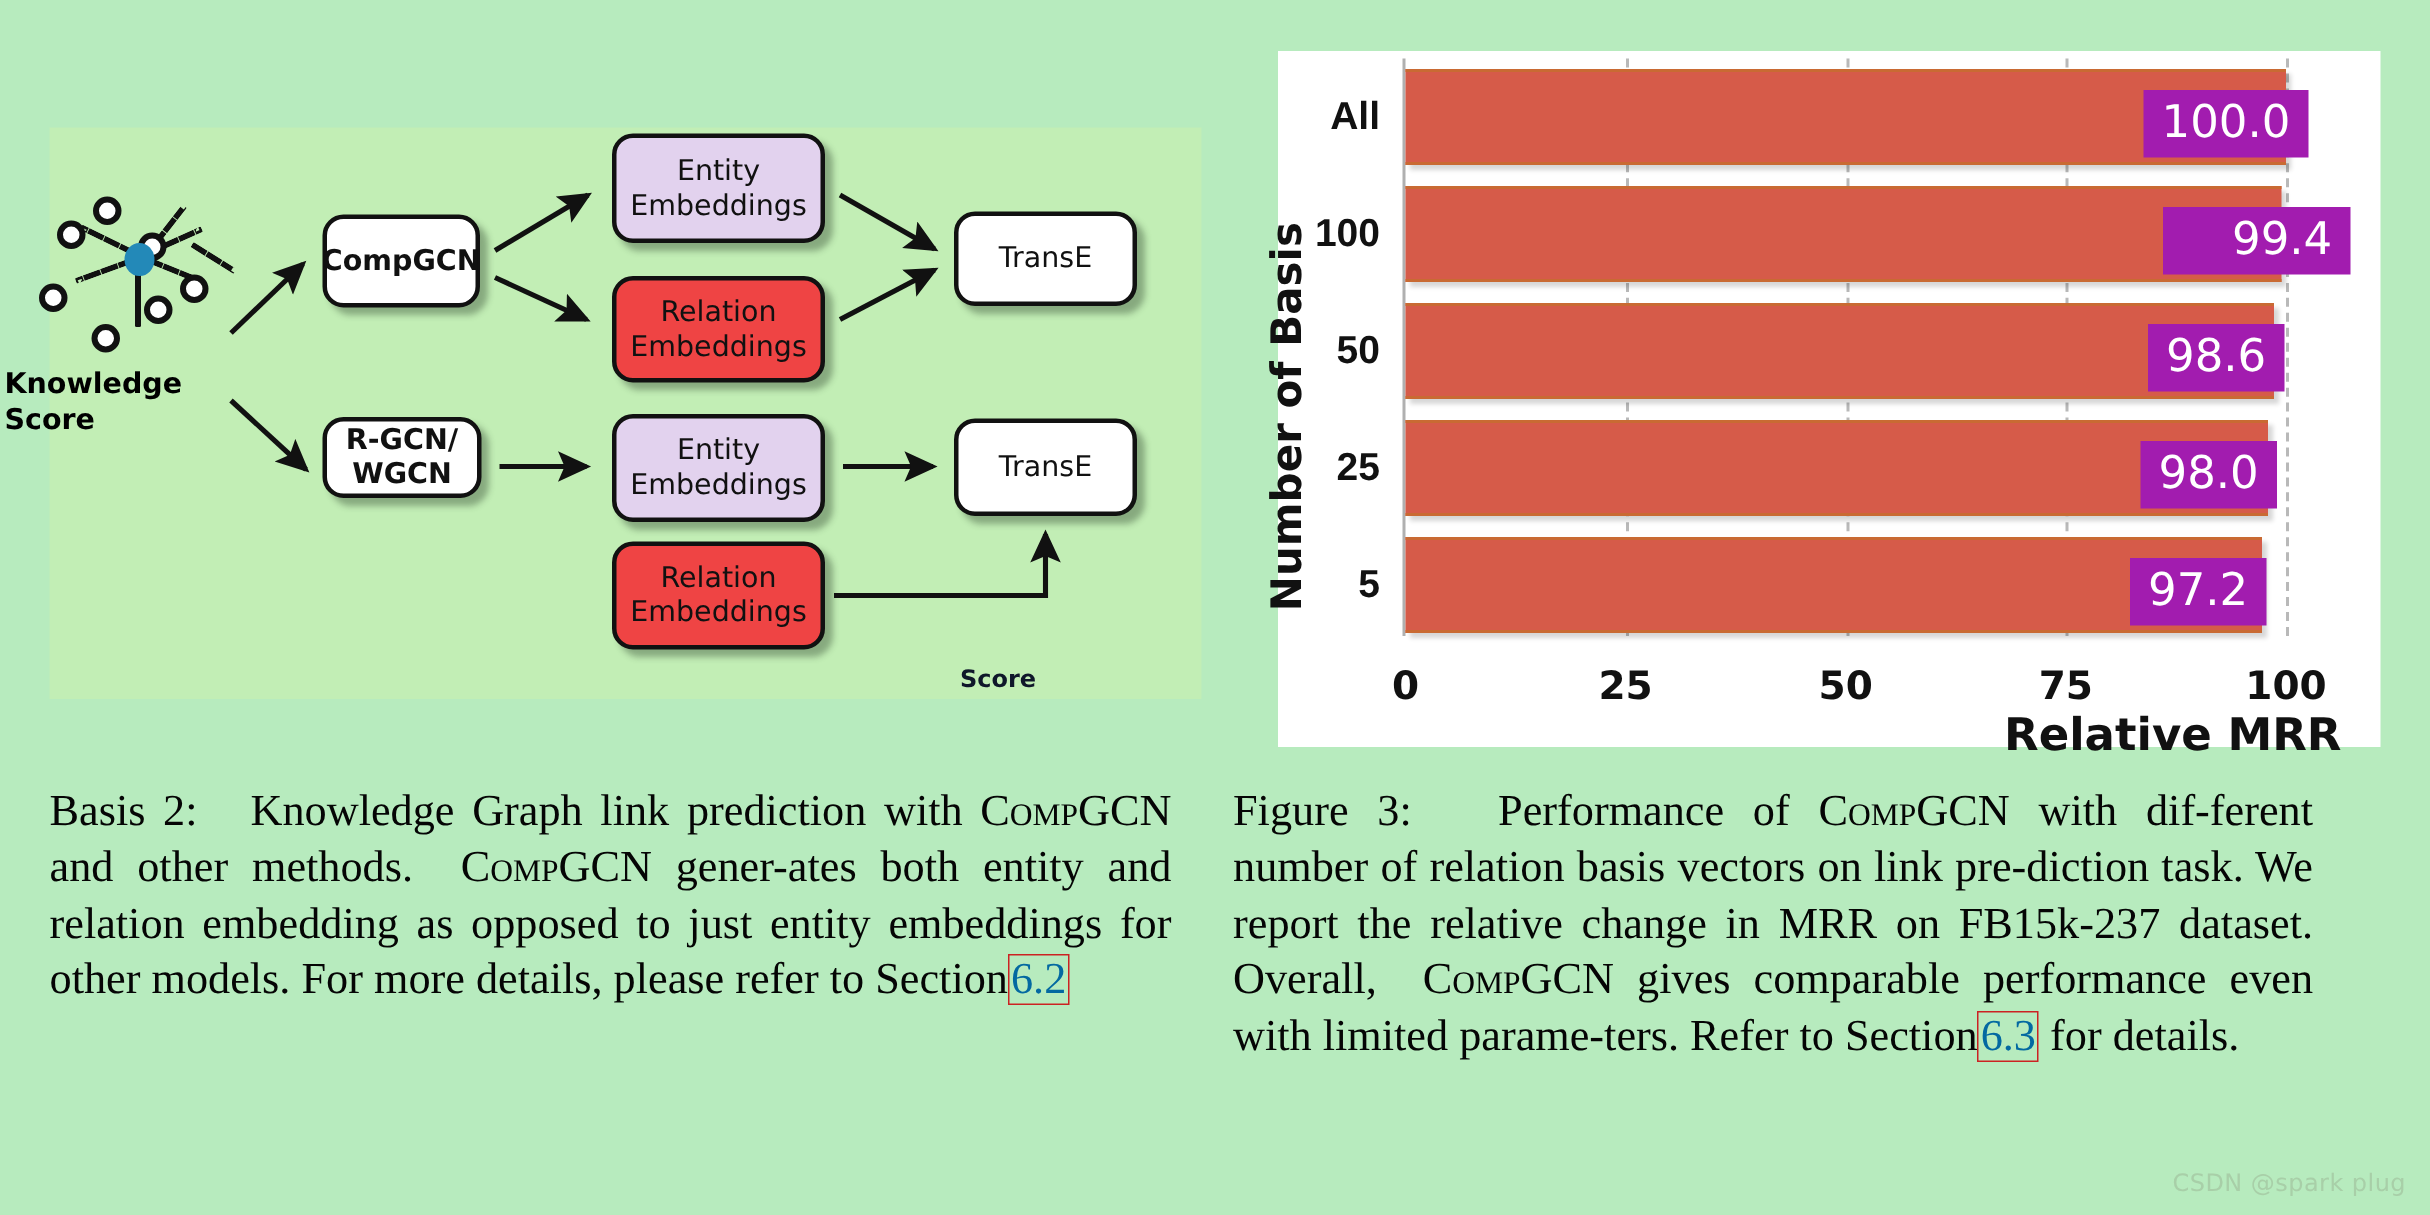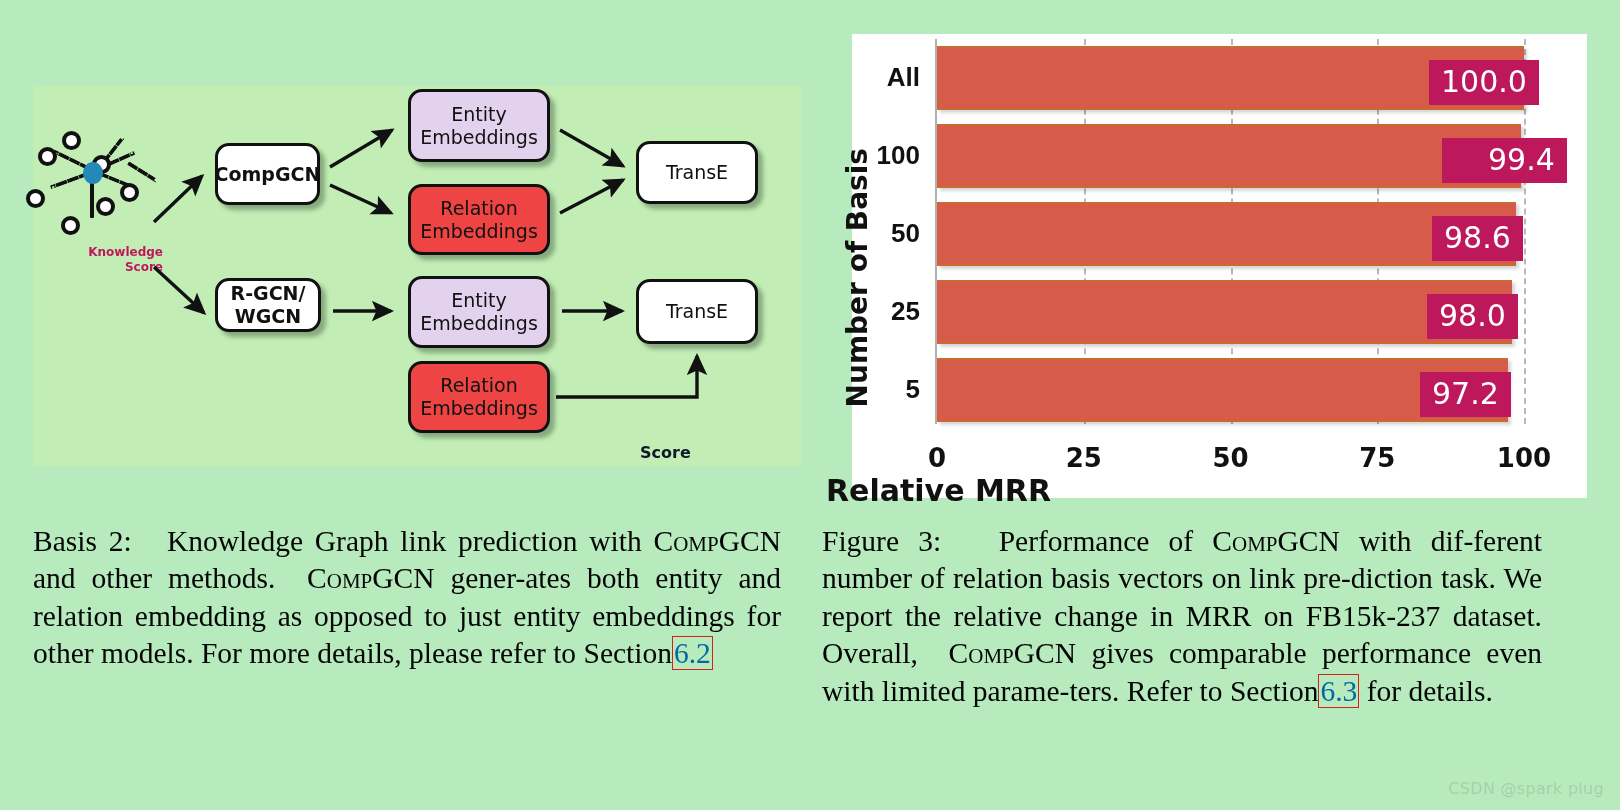--- a/index.html
+++ b/index.html
@@ -15,22 +15,22 @@
   
   #left-col{position:absolute;left:0;top:0;width:810px;height:810px;}
   #fig2-area{position:absolute;left:33px;top:85px;width:768px;height:381px;background:#c2eeb5;}
 
   
   #kg-cluster{position:absolute;left:20px;top:105px;width:150px;height:130px;}
   .kg-node{position:absolute;width:19px;height:19px;border-radius:50%;background:#fff;border:4px solid #111;box-sizing:border-box;}
   .kg-center{position:absolute;width:20px;height:22px;border-radius:50%;background:#2389b8;}
   .kg-edge{position:absolute;background:#111;height:4px;transform-origin:0 50%;border-radius:1px;}
   .kg-edge.dash{background:none;border-top:4px dashed #111;height:0;}
-  #kg-label{position:absolute;left:3px;top:245px;width:160px;text-align:right;
-    font-family:"DejaVu Sans",sans-serif;font-weight:bold;font-size:12px;color:#be185d;line-height:1.25;}
+  #kg-label{position:absolute;left:3px;top:245px;width:160px;text-align:left;
+    font-family:"DejaVu Sans",sans-serif;font-weight:bold;font-size:19px;color:#000000;line-height:1.25;}
 
   
   .dbox{position:absolute;box-sizing:border-box;border:3px solid #111;border-radius:14px;
     display:flex;align-items:center;justify-content:center;text-align:center;
     font-family:"DejaVu Sans",sans-serif;font-size:19px;color:#111;line-height:1.2;
     box-shadow:5px 5px 4px rgba(40,60,40,.38);}
   .dbox.white{background:#ffffff;}
   .dbox.purple{background:#e2d2ee;}
   .dbox.olive{background:#ef4444;}
   .dbox.bold{font-weight:bold;}
@@ -54,25 +54,25 @@
   #chart-canvas{position:absolute;left:26px;top:4px;width:735px;height:464px;background:#ffffff;}
   #plot{position:absolute;left:111px;top:5px;width:594px;height:391px;}
   .gridline{position:absolute;top:0;bottom:0;width:0;border-left:2px dashed #b9b9b9;}
   .axisline{position:absolute;top:0;bottom:0;width:2px;background:#b0b0b0;}
   .bar{position:absolute;height:60px;background:#d65b49;border-top:2px solid #c96a33;
     border-bottom:2px solid #c96a33;box-shadow:3px 3px 3px rgba(0,0,0,.16);}
   .ytick{position:absolute;right:604px;font-family:Liberation Sans, sans-serif;font-weight:bold;
     font-size:26px;color:#111;text-align:right;white-space:nowrap;}
   .xtick{position:absolute;top:404px;font-family:"DejaVu Sans",sans-serif;font-weight:bold;
     font-size:26px;color:#111;transform:translateX(-50%);}
-  .dlabel{position:absolute;background:#be185d;color:#ffffff;font-family:"DejaVu Sans",sans-serif;
+  .dlabel{position:absolute;background:#a21caf;color:#ffffff;font-family:"DejaVu Sans",sans-serif;
     font-weight:normal;font-size:30px;padding:4px 12px 6px 12px;white-space:nowrap;}
   #ylabel{position:absolute;left:841px;top:148px;font-family:"DejaVu Sans",sans-serif;font-weight:bold;
     font-size:28px;color:#111;writing-mode:vertical-rl;transform:rotate(180deg);}
-  #xlabel{position:absolute;left:826px;top:473px;width:735px;text-align:left;
+  #xlabel{position:absolute;left:826px;top:473px;width:735px;text-align:right;
     font-family:"DejaVu Sans",sans-serif;font-weight:bold;font-size:30px;color:#111;}
 
   #watermark{position:absolute;right:16px;bottom:12px;font-family:"DejaVu Sans",sans-serif;
     font-size:16px;color:#a8cfa8;letter-spacing:.3px;}
 </style>
 </head>
 <body>
 
 <div class="page">
 

